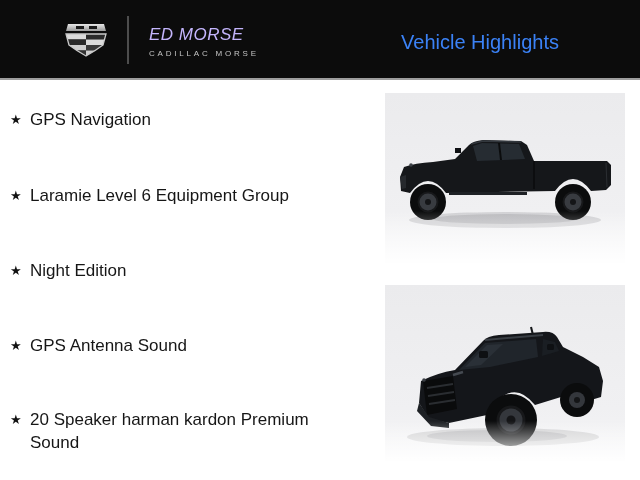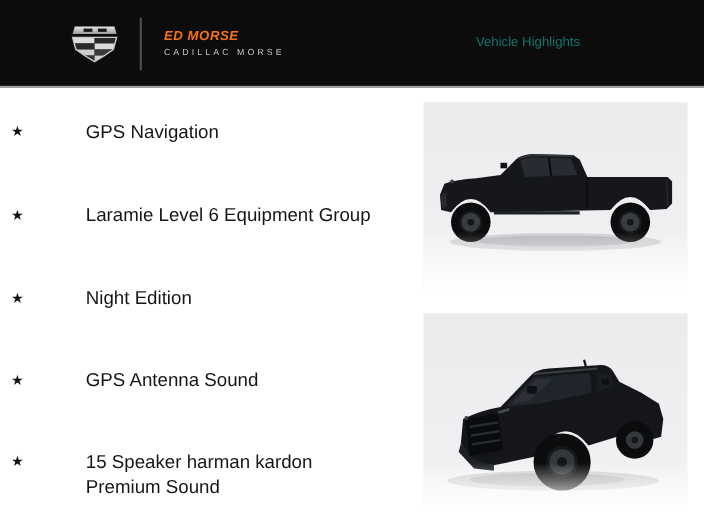--- a/index.html
+++ b/index.html
@@ -20,43 +20,43 @@
     position:absolute; left:62px; top:21px; height:40px;
     display:flex; align-items:center;
   }
   .crest { width:48px; height:36px; display:block; }
   .brand-divider {
     position:absolute; left:127px; top:16px; width:2px; height:48px;
     background:#4d4d4d;
   }
   .brand-text { position:absolute; left:149px; top:25px; }
   .dealer-name {
-    color:#f97316; font-size:12px; font-weight:bold; font-style:italic;
+    color:#c4b5fd; font-size:17px; font-weight:normal; font-style:italic;
     letter-spacing:0.5px; white-space:nowrap;
   }
   .dealer-sub {
     color:#c4c4c4; font-size:8px; letter-spacing:2.8px; margin-top:4px;
     white-space:nowrap;
   }
   .page-title {
     position:absolute; left:320px; top:31px; width:320px;
-    text-align:center; color:#0f766e; font-size:12px; font-weight:400;
+    text-align:center; color:#3b82f6; font-size:20px; font-weight:400;
   }
   
   .highlights { list-style:none; }
   .feature {
     position:absolute; left:10px; width:332px;
     display:flex; align-items:flex-start;
   }
   .feature .star {
     width:20px; flex:0 0 20px; font-size:13px; color:#111111;
     line-height:23px; text-align:left;
   }
   .feature .label {
-    font-size:17px; line-height:23px; color:#161616; width:312px;margin-left:48px;
+    font-size:17px; line-height:23px; color:#161616; width:312px;
   }
   .f1 { top:108px; }
   .f2 { top:184px; }
   .f3 { top:259px; }
   .f4 { top:334px; }
   .f5 { top:408px; }
   
   .photo {
     position:absolute; left:385px; width:240px;
     background:linear-gradient(180deg,#ebebed 0%,#f0f0f2 70%,#f5f5f6 100%);
@@ -121,21 +121,21 @@
   <li class="feature f3">
     <span class="star">★</span>
     <span class="label">Night Edition</span>
   </li>
   <li class="feature f4">
     <span class="star">★</span>
     <span class="label">GPS Antenna Sound</span>
   </li>
   <li class="feature f5">
     <span class="star">★</span>
-    <span class="label">15 Speaker harman kardon Premium Sound</span>
+    <span class="label">20 Speaker harman kardon Premium Sound</span>
   </li>
 </ul>
 
 <div class="photo photo-top" aria-label="Black lifted pickup truck, side profile view">
   <svg viewBox="0 0 240 170">
     <defs>
       <linearGradient id="fadeA" x1="0" y1="0" x2="0" y2="1">
         <stop offset="0" stop-color="#ffffff" stop-opacity="0"></stop>
         <stop offset="1" stop-color="#ffffff" stop-opacity="0.95"></stop>
       </linearGradient>

